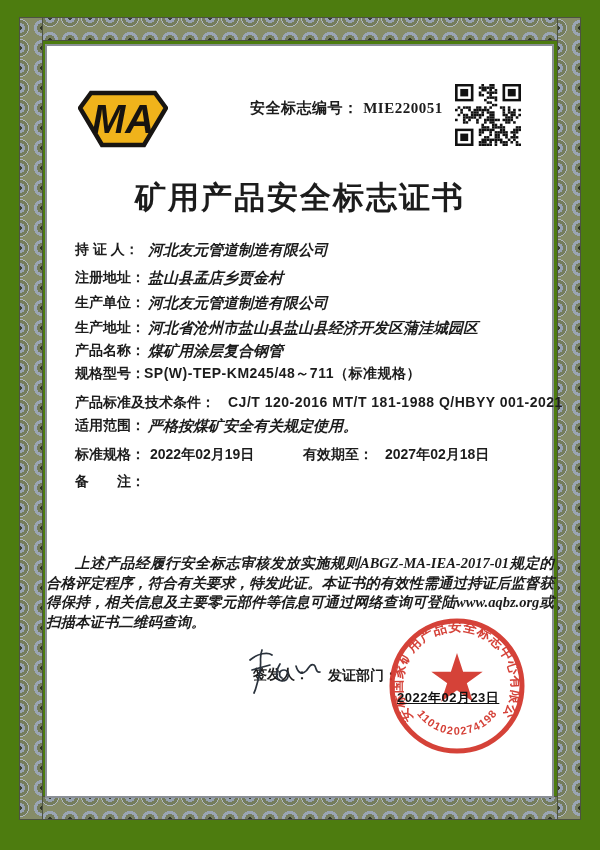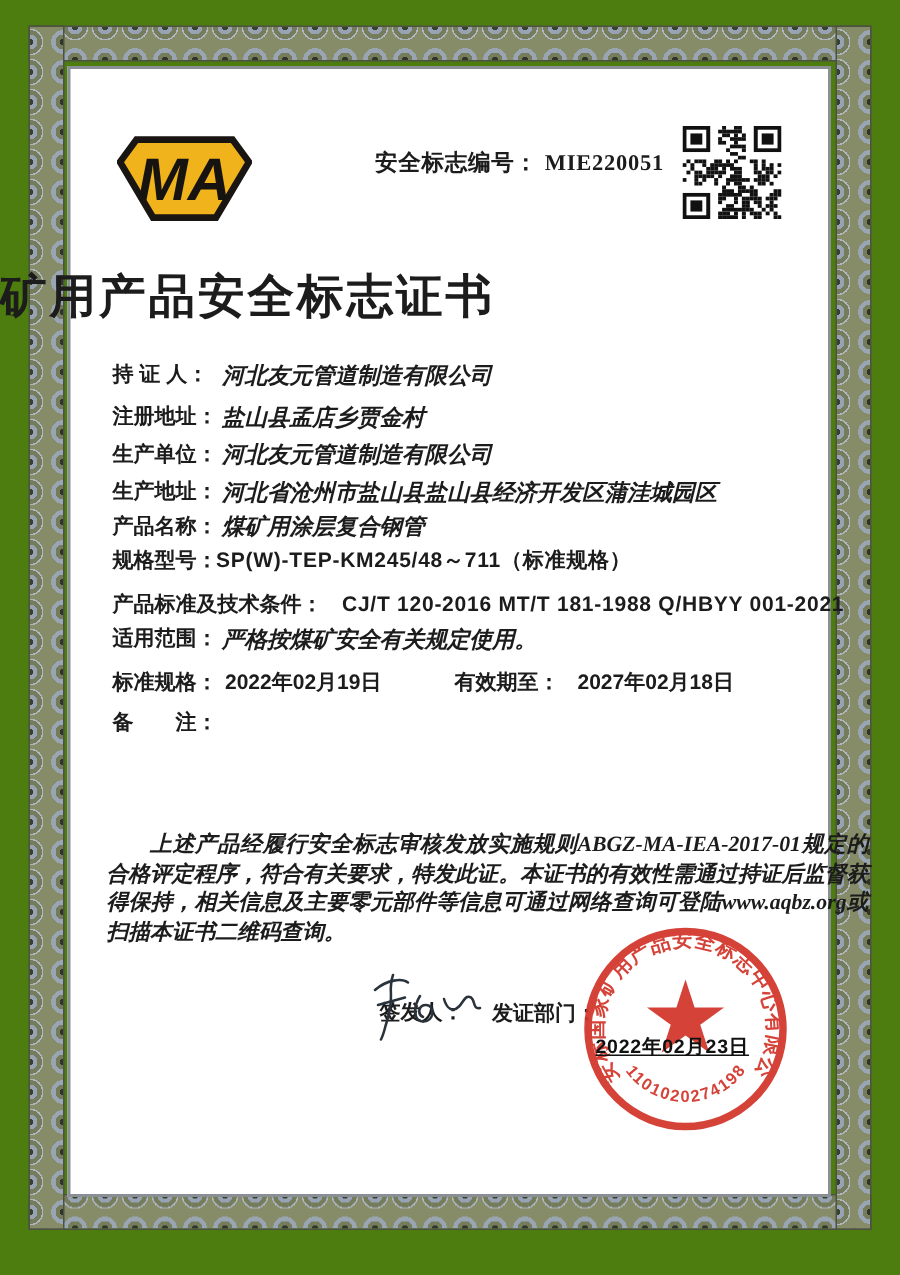--- a/index.html
+++ b/index.html
@@ -23,31 +23,31 @@
       border:2px solid #8a8f96;background:#ffffff;}
   
   .hei{font-family:"Liberation Sans",sans-serif;font-weight:bold;}
   .kai{font-family:"Liberation Serif",serif;font-style:italic;font-weight:bold;}
   .abs{position:absolute;}
   
   .ma-logo{left:78px;top:90px;}
   .code-line{left:228px;top:99px;font-size:15px;letter-spacing:.5px;margin-left:22px;}
   .code-line .num{font-family:"Liberation Serif",serif;}
   .qr{left:455px;top:84px;}
-  .title{left:0;top:177px;width:100%;font-size:31px;font-weight:900;
+  .title{left:0;top:177px;width:100%;text-align:center;font-size:31px;font-weight:900;
          font-family:"Liberation Serif",serif;letter-spacing:2px;}
   
   .row{position:absolute;left:0;top:0;width:100%;font-size:14px;}
   .row .lab{position:absolute;left:75px;white-space:nowrap;}
   .row .val{position:absolute;left:148px;white-space:nowrap;}
   .row .val.kai{font-size:15px;}
   .row .val.code{font-size:14px;letter-spacing:.5px;}
   
   .statement{left:46px;top:554px;width:508px;font-size:14.5px;line-height:19.5px;
-     text-align:justify;text-indent:2em;margin:0;padding-left:25px;}
+     text-align:justify;text-indent:2em;margin:0;}
   
   .sig-label{left:205px;top:666px;font-size:14px;margin-left:48px;}
   .issuer-label{left:328px;top:667px;font-size:14px;}
   .seal-box{left:387px;top:616px;width:140px;height:140px;}
   .seal-date{left:397px;top:689px;font-size:13px;color:#111;letter-spacing:.5px;z-index:3;text-decoration:underline;}
   .cmac{left:95px;top:645px;}
   .signature{left:246px;top:644px;}
 </style>
 </head>
 <body>

